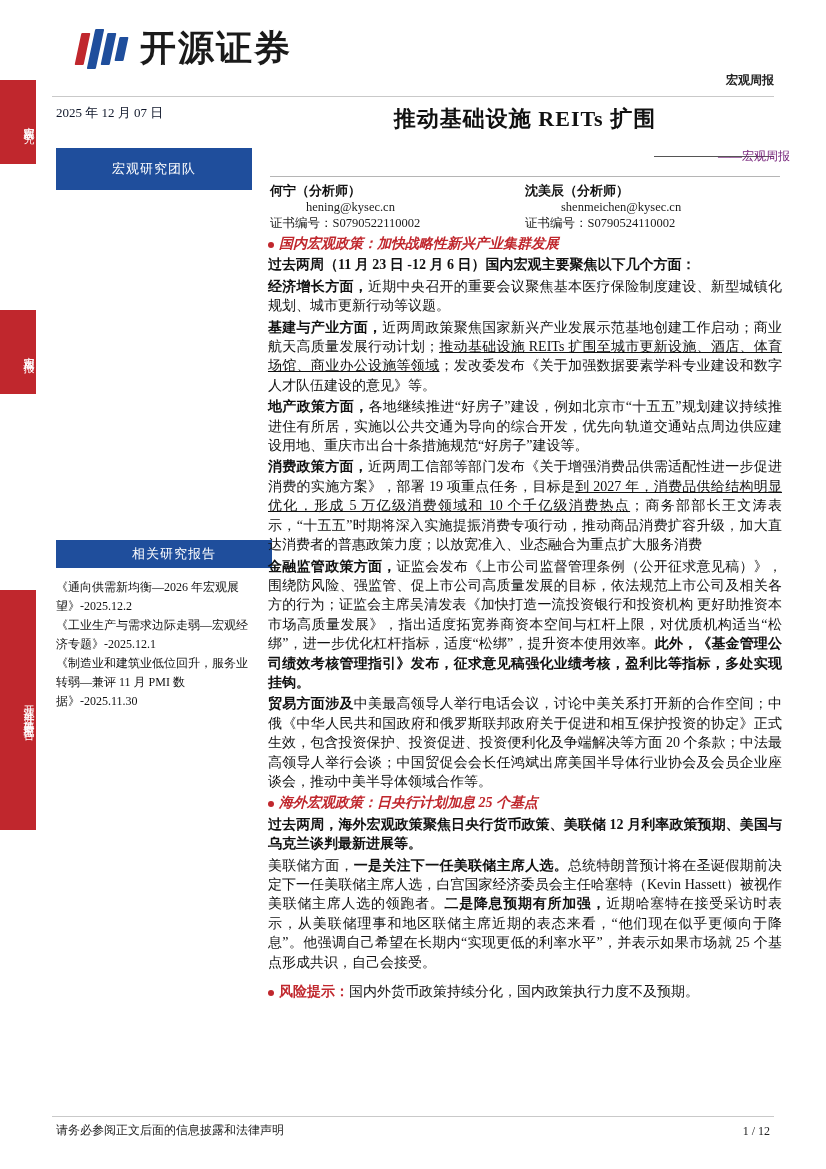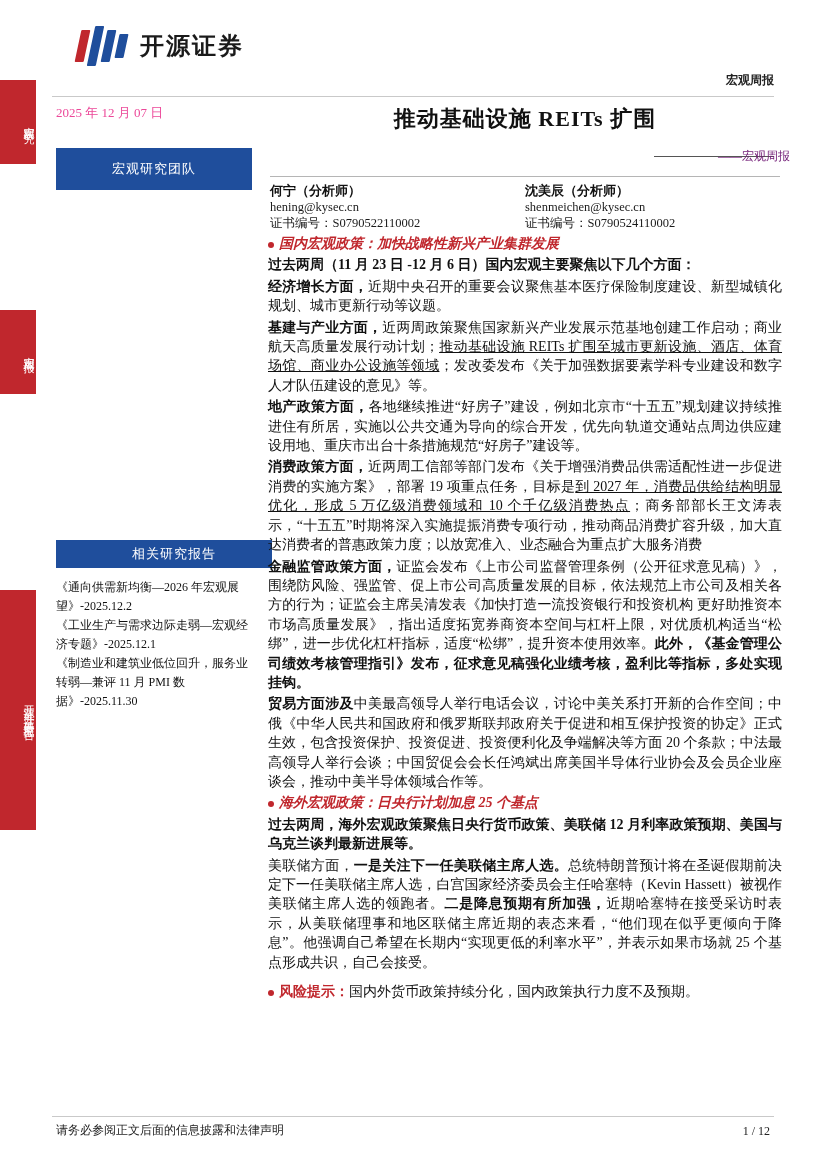--- a/index.html
+++ b/index.html
@@ -23,39 +23,39 @@
   .rail-3{top:590px;height:240px;background:#c0272d;}
   
   .logo{position:absolute;left:78px;top:24px;display:flex;align-items:center;gap:10px;}
   .logo-mark{width:52px;height:44px;position:relative;}
   .logo-mark span{position:absolute;display:block;border-radius:1px;}
   .lm1{left:0;top:6px;width:9px;height:32px;background:#c0272d;transform:skewX(-12deg);}
   .lm2{left:13px;top:2px;width:9px;height:40px;background:#1f4e9c;transform:skewX(-12deg);}
   .lm3{left:26px;top:6px;width:9px;height:32px;background:#1f4e9c;transform:skewX(-12deg);}
   .lm4{left:39px;top:10px;width:9px;height:24px;background:#1f4e9c;transform:skewX(-12deg);}
   .logo-text{font-family:"Liberation Sans","DejaVu Sans",sans-serif;
-    font-size:24px;font-weight:bold;letter-spacing:2px;color:#1a1a1a;}
+    font-size:36px;font-weight:bold;letter-spacing:2px;color:#1a1a1a;}
   .hdr-right{position:absolute;right:52px;top:72px;
     font-family:"Liberation Sans","DejaVu Sans",sans-serif;font-size:12px;color:#222;font-weight:bold;}
   .rule-top{position:absolute;left:52px;right:52px;top:96px;border-top:1px solid #c9c9c9;}
-  .date{position:absolute;left:56px;top:104px;font-size:13px;color:#ec4899;}
+  .date{position:absolute;left:56px;top:104px;font-size:13px;color:#0f172a;}
   .team-box{position:absolute;left:56px;top:148px;width:196px;height:42px;background:#1f4e9c;
     color:#fff;font-size:13px;display:flex;align-items:center;justify-content:center;
     letter-spacing:1px;}
   .doc-title{position:absolute;left:270px;top:104px;width:510px;text-align:center;
     font-size:22px;font-weight:bold;letter-spacing:1px;}
   .doc-sub{position:absolute;right:36px;top:148px;font-size:12px;color:#701a75;}
   .doc-sub-line{position:absolute;right:52px;top:156px;width:120px;border-top:1px solid #555;}
   
   .analysts{position:absolute;left:270px;top:176px;width:510px;
     border-top:1px solid #b5b5b5;padding-top:6px;}
   .an-row{display:flex;}
   .an-col{width:50%;font-size:12.5px;line-height:16px;}
   .an-name{font-weight:bold;font-size:13px;}
-  .an-mail{color:#1a1a1a;}
+  .an-mail{color:#1a1a1a;margin-left:36px;}
   .an-code{color:#1a1a1a;}
   
   .rel-title{position:absolute;left:56px;top:540px;width:196px;height:28px;background:#1f4e9c;
     color:#fff;font-size:13px;display:flex;align-items:center;justify-content:center;letter-spacing:1px;padding-left:20px;}
   .rel-list{position:absolute;left:56px;top:578px;width:200px;font-size:12px;line-height:19px;color:#111;}
   
   .body{position:absolute;left:268px;top:234px;width:514px;
     font-size:14px;line-height:19.4px;text-align:justify;}
   .body p{margin:0 0 2px 0;}
   .hd{color:#c0272d;font-weight:bold;font-style:italic;}

